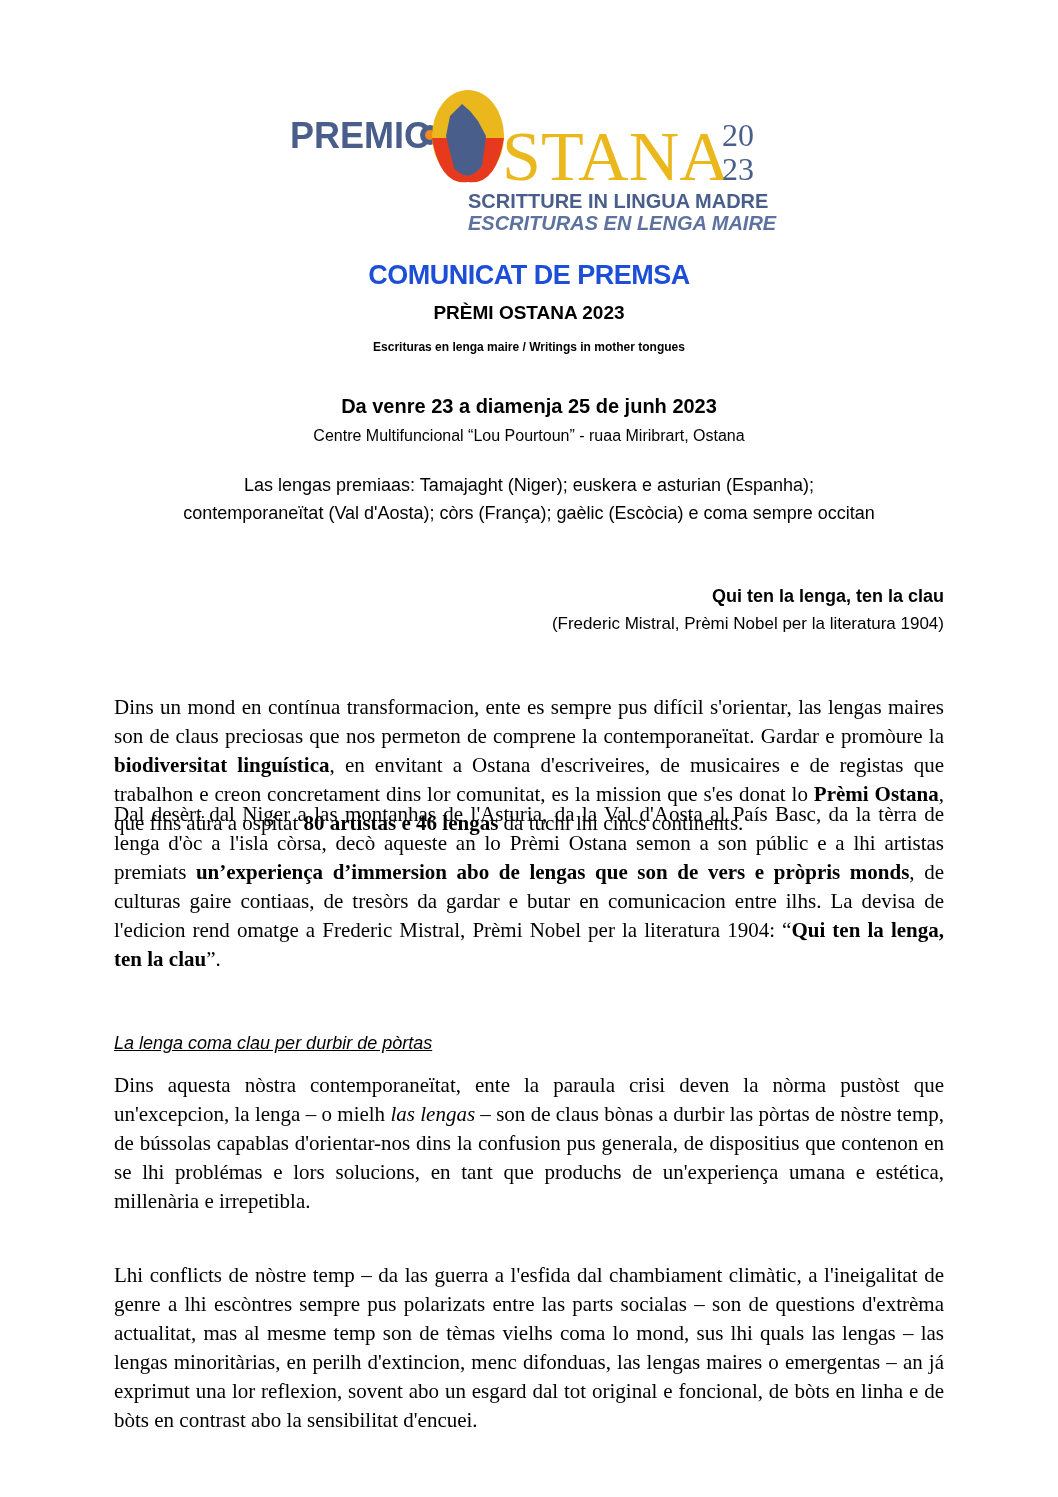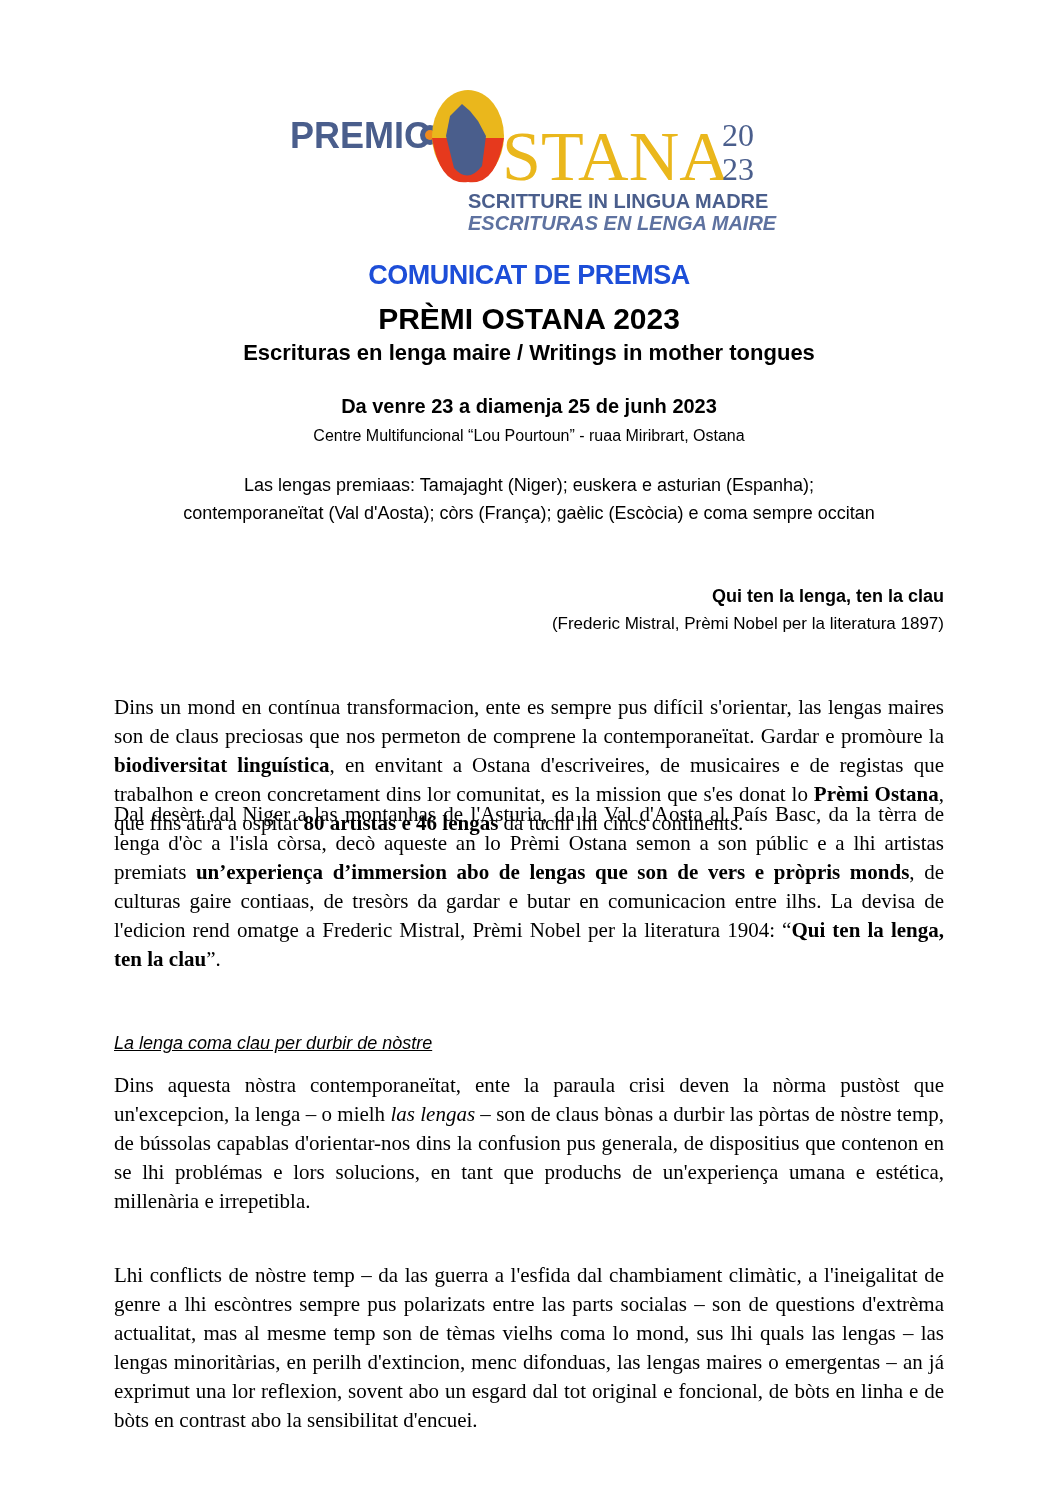--- a/index.html
+++ b/index.html
@@ -1,22 +1,22 @@
 <!DOCTYPE html>
 <html><head>
 <meta charset="utf-8">
 <style>
   html, body { margin: 0; padding: 0; background: #ffffff; }
   body { width: 1058px; height: 1497px; position: relative; overflow: hidden; font-family: "Liberation Sans", sans-serif; color: #000; }
   .logo { position: absolute; left: 290px; top: 76px; width: 490px; height: 160px; }
   .logo svg { width: 490px; height: 160px; display: block; }
   .center { position: absolute; left: 0; width: 1058px; text-align: center; }
   .t-red { top: 260px; font-size: 27px; font-weight: bold; color: #1d4ed8; letter-spacing: -0.5px; }
-  .t-prize { top: 302px; font-size: 30px; font-weight: bold; }
-  .t-sub { top: 340px; font-size: 22px; font-weight: bold; }
+  .t-prize { top: 302px; font-size: 19px; font-weight: bold; }
+  .t-sub { top: 340px; font-size: 12px; font-weight: bold; }
   .t-date { top: 395px; font-size: 20px; font-weight: bold; }
   .t-venue { top: 427px; font-size: 16px; }
   .t-langs { top: 471px; font-size: 18px; line-height: 28px; }
   .quote { position: absolute; right: 114px; text-align: right; }
   .q1 { top: 586px; font-size: 18px; font-weight: bold; }
   .q2 { top: 614px; font-size: 17px; }
   .para { position: absolute; left: 114px; width: 830px; font-size: 21px; line-height: 29px; text-align: justify; font-family: Liberation Serif, serif; }
   .p1 { top: 693px; }
   .p2 { top: 800px; }
   .heading { position: absolute; left: 114px; top: 1033px; font-size: 18px; font-style: italic; text-decoration: underline; }
@@ -48,23 +48,23 @@
 <div class="center t-prize">PRÈMI OSTANA 2023</div>
 <div class="center t-sub">Escrituras en lenga maire / Writings in mother tongues</div>
 <div class="center t-date">Da venre 23 a diamenja 25 de junh 2023</div>
 <div class="center t-venue">Centre Multifuncional “Lou Pourtoun” -  ruaa Miribrart, Ostana</div>
 <div class="center t-langs">
   <div>Las lengas premiaas: Tamajaght (Niger); euskera e asturian (Espanha);</div>
   <div>contemporaneïtat (Val d'Aosta); còrs (França); gaèlic (Escòcia) e coma sempre occitan</div>
 </div>
 
 <div class="quote q1">Qui ten la lenga, ten la clau</div>
-<div class="quote q2">(Frederic Mistral, Prèmi Nobel per la literatura 1897)</div>
+<div class="quote q2">(Frederic Mistral, Prèmi Nobel per la literatura 1904)</div>
 
 <div class="para p1"><span>Dins un mond en contínua transformacion, ente es sempre pus difícil s'orientar, las lengas maires son de claus preciosas que nos permeton de comprene la contemporaneïtat. Gardar e promòure la </span><b>biodiversitat linguística</b><span>, en envitant a Ostana d'escriveires, de musicaires e de registas que trabalhon e creon concretament dins lor comunitat, es la mission que s'es donat lo </span><b>Prèmi Ostana</b><span>, que fins aüra a ospitat </span><b>80 artistas e 46 lengas</b><span> da tuchi lhi cincs continents.</span></div>
 
 <div class="para p2"><span>Dal desèrt dal Niger a las montanhas de l'Asturia, da la Val d'Aosta al País Basc, da la tèrra de lenga d'òc a l'isla còrsa, decò aqueste an lo Prèmi Ostana semon a son públic e a lhi artistas premiats </span><b>un’experiença d’immersion abo de lengas que son de vers e pròpris monds</b><span>, de culturas gaire contiaas, de tresòrs da gardar e butar en comunicacion entre ilhs. La devisa de l'edicion rend omatge a Frederic Mistral, Prèmi Nobel per la literatura 1904: “</span><b>Qui ten la lenga, ten la clau</b><span>”.</span></div>
 
-<div class="heading">La lenga coma clau per durbir de nòstre</div>
+<div class="heading">La lenga coma clau per durbir de pòrtas</div>
 
 <div class="para p3"><span>Dins aquesta nòstra contemporaneïtat, ente la paraula crisi deven la nòrma pustòst que un'excepcion, la lenga – o mielh </span><i>las lengas</i><span> – son de claus bònas a durbir las pòrtas de nòstre temp, de bússolas capablas d'orientar-nos dins la confusion pus generala, de dispositius que contenon en se lhi problémas e lors solucions, en tant que produchs de un'experiença umana e estética, millenària e irrepetibla.</span></div>
 
 <div class="para p4">Lhi conflicts de nòstre temp – da las guerra a l'esfida dal chambiament climàtic, a l'ineigalitat de genre a lhi escòntres sempre pus polarizats entre las parts socialas – son de questions d'extrèma actualitat, mas al mesme temp son de tèmas vielhs coma lo mond, sus lhi quals las lengas – las lengas minoritàrias, en perilh d'extincion, menc difonduas, las lengas maires o emergentas – an já exprimut una lor reflexion, sovent abo un esgard dal tot original e foncional, de bòts en linha e de bòts en contrast abo la sensibilitat d'encuei.</div>
 
 </body></html>

